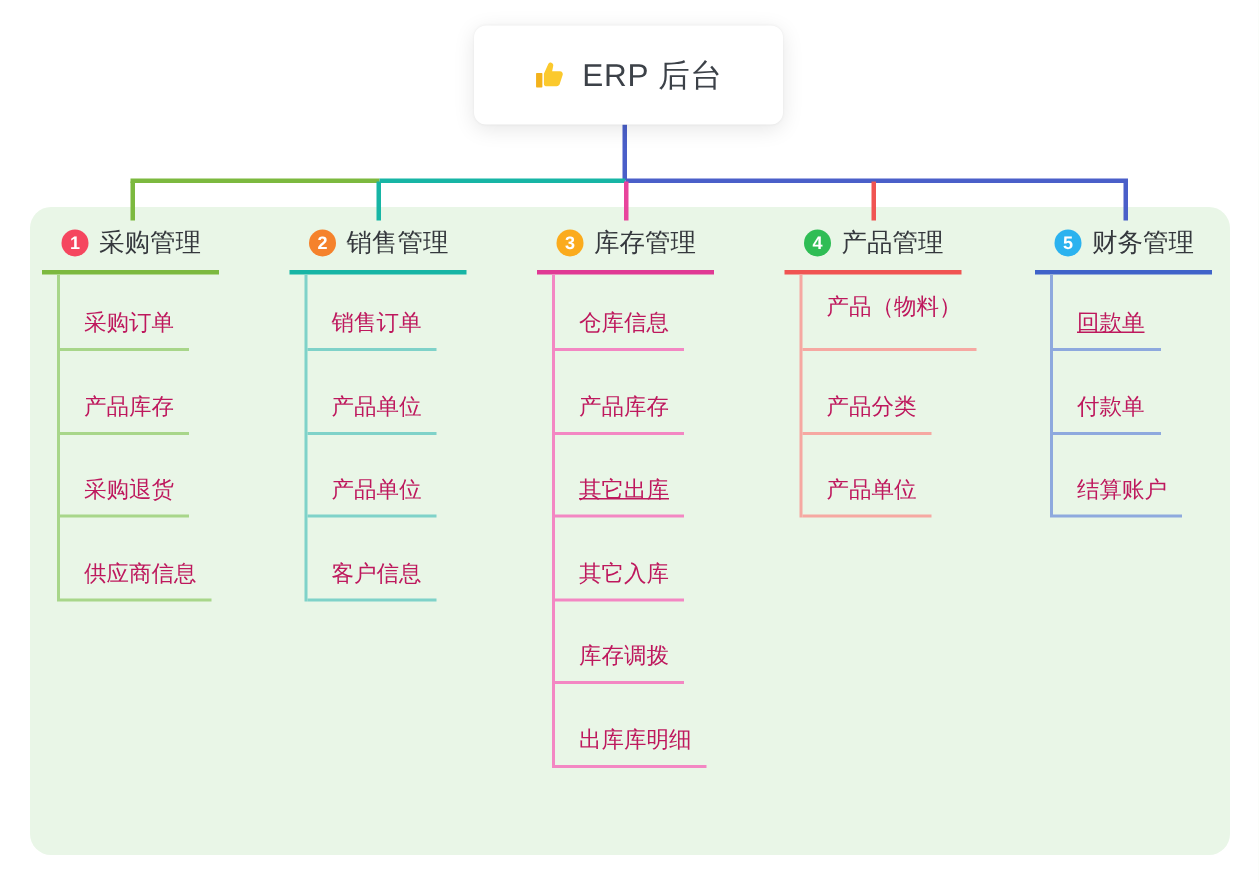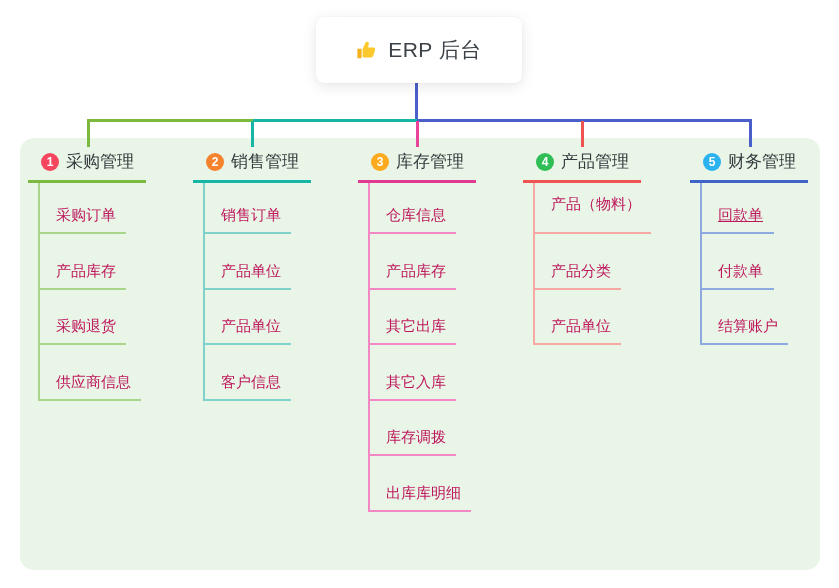--- a/index.html
+++ b/index.html
@@ -122,21 +122,21 @@
       <span class="badge" style="background: rgb(251, 171, 29);">3</span>
       <span class="branch-label">库存管理</span>
     </div>
     <div class="children" style="border-left-color: rgb(243, 135, 195);">
         <div class="child" style="border-bottom-color: rgb(243, 135, 195);">
           <span>仓库信息</span>
         </div>
         <div class="child" style="border-bottom-color: rgb(243, 135, 195);">
           <span>产品库存</span>
         </div>
-        <div class="child" style="border-bottom-color: rgb(243, 135, 195);">
+        <div class="child" style="border-bottom-color: rgb(243, 135, 195); text-decoration: underline;">
           <span>其它出库</span>
         </div>
         <div class="child" style="border-bottom-color: rgb(243, 135, 195);">
           <span>其它入库</span>
         </div>
         <div class="child" style="border-bottom-color: rgb(243, 135, 195);">
           <span>库存调拨</span>
         </div>
         <div class="child" style="border-bottom-color: rgb(243, 135, 195);">
           <span>出库库明细</span>

